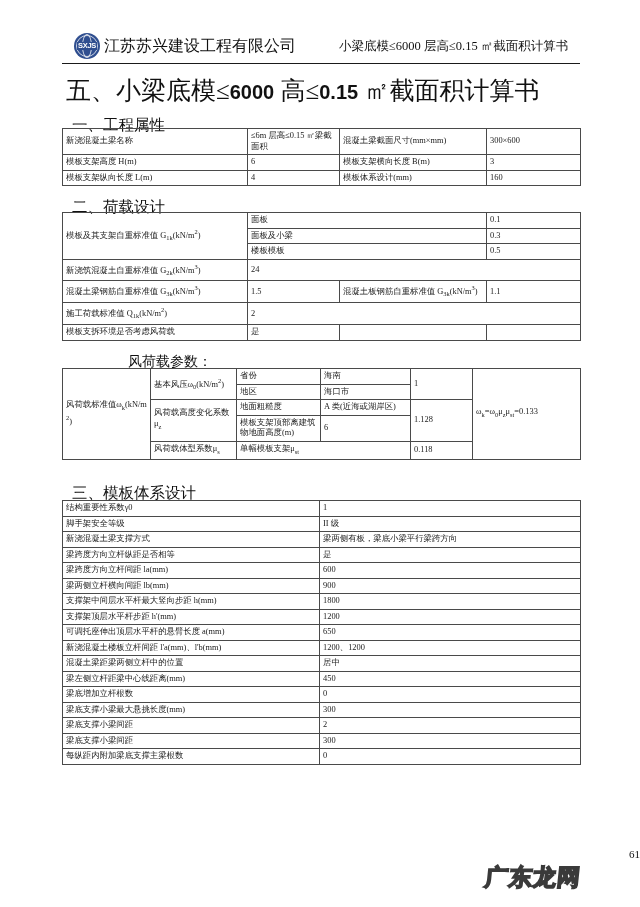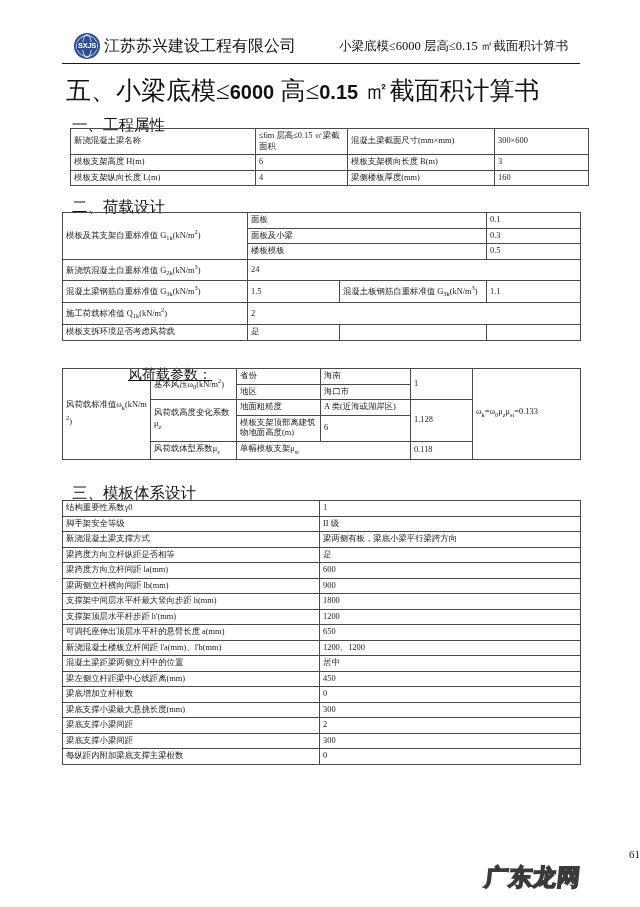--- a/index.html
+++ b/index.html
@@ -120,21 +120,21 @@
     <div class="doc-title-right">小梁底模≤6000 层高≤0.15 ㎡截面积计算书</div>
   </div>
   <div class="header-rule"></div>
 
   <div class="main-title">
     <span>五、小梁底模≤</span><b>6000</b><span> 高≤</span><b>0.15</b><span> ㎡截面积计算书</span>
   </div>
 
   <div class="sec-h" style="top:116px;">一、工程属性</div>
 
-  <table class="t" style="left:62px; top:128px; width:518px;margin-left:8px;">
+  <table class="t" style="left:62px; top:128px; width:518px;">
     <colgroup>
         <col style="width:185px">
         <col style="width:92px">
         <col style="width:147px">
         <col style="width:94px">
       </colgroup>
     <tbody>
       <tr>
         <td class="top">新浇混凝土梁名称</td>
         <td class="top">≤6m 层高≤0.15 ㎡梁截面积</td>
@@ -143,21 +143,21 @@
       </tr>
       <tr>
         <td>模板支架高度 H(m)</td>
         <td>6</td>
         <td>模板支架横向长度 B(m)</td>
         <td>3</td>
       </tr>
       <tr>
         <td>模板支架纵向长度 L(m)</td>
         <td>4</td>
-        <td>梁侧楼板厚度(mm)</td>
+        <td>模板体系设计(mm)</td>
         <td>160</td>
       </tr>
     </tbody>
   </table>
 
   <div class="sec-h" style="top:198px;">二、荷载设计</div>
 
   <table class="t" style="left:62px; top:212px; width:518px;">
     <colgroup>
         <col style="width:185px">
@@ -195,21 +195,21 @@
       </tr>
       <tr>
         <td>模板支拆环境是否考虑风荷载</td>
         <td>是</td>
         <td></td>
         <td></td>
       </tr>
     </tbody>
   </table>
 
-  <div class="sub-h" style="left:128px; top:366px;text-decoration:underline;">风荷载参数：</div>
+  <div class="sub-h" style="left:128px; top:353px;">风荷载参数：</div>
 
   <table class="t" style="left:62px; top:368px; width:518px;">
     <colgroup>
         <col style="width:88px">
         <col style="width:86px">
         <col style="width:84px">
         <col style="width:90px">
         <col style="width:62px">
         <col style="width:108px">
       </colgroup>

